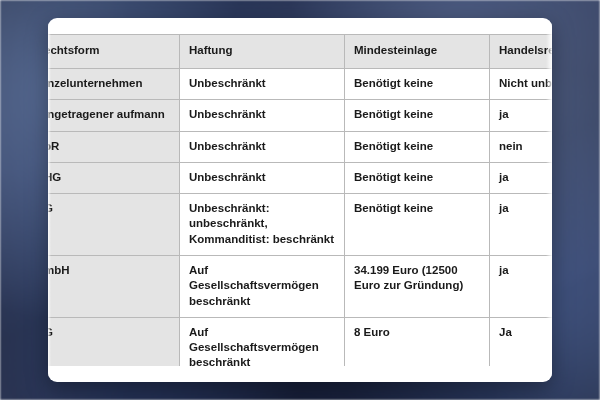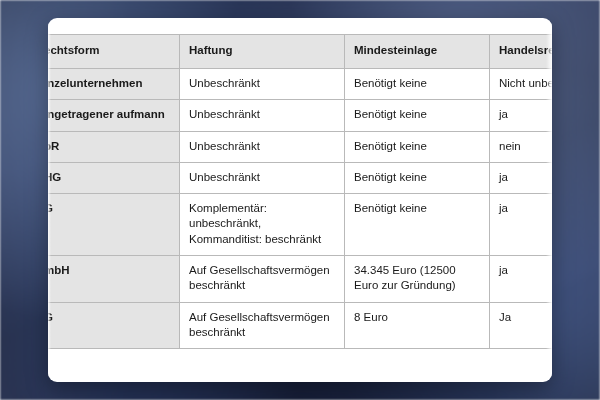--- a/index.html
+++ b/index.html
@@ -91,20 +91,21 @@
     padding-bottom: 9px;
   }
 
   table.reference tbody td.rowhead {
     background: #e4e4e4;
     font-weight: bold;
   }
 
   table.reference tbody td {
     background: #ffffff;
+    font-weight: bold;
   }
 
   
   .left-clip {
     position: absolute;
     left: 0;
     top: 0;
     width: 3px;
     height: 364px;
     background: linear-gradient(90deg, rgba(255,255,255,0.85), rgba(255,255,255,0));
@@ -162,28 +163,28 @@
           <td>nein</td>
         </tr>
         <tr>
           <td class="rowhead">HG</td>
           <td>Unbeschränkt</td>
           <td>Benötigt keine</td>
           <td>ja</td>
         </tr>
         <tr>
           <td class="rowhead">G</td>
-          <td>Komplementär: unbeschränkt, Kommanditist: beschränkt</td>
+          <td>Unbeschränkt: unbeschränkt, Kommanditist: beschränkt</td>
           <td>Benötigt keine</td>
           <td>ja</td>
         </tr>
         <tr>
           <td class="rowhead">mbH</td>
           <td>Auf Gesellschaftsvermögen beschränkt</td>
-          <td>34.345 Euro (12500 Euro zur Gründung)</td>
+          <td>34.199 Euro (12500 Euro zur Gründung)</td>
           <td>ja</td>
         </tr>
         <tr>
           <td class="rowhead">G</td>
           <td>Auf Gesellschaftsvermögen beschränkt</td>
           <td>8 Euro</td>
           <td>Ja</td>
         </tr>
       </tbody>
     </table>

